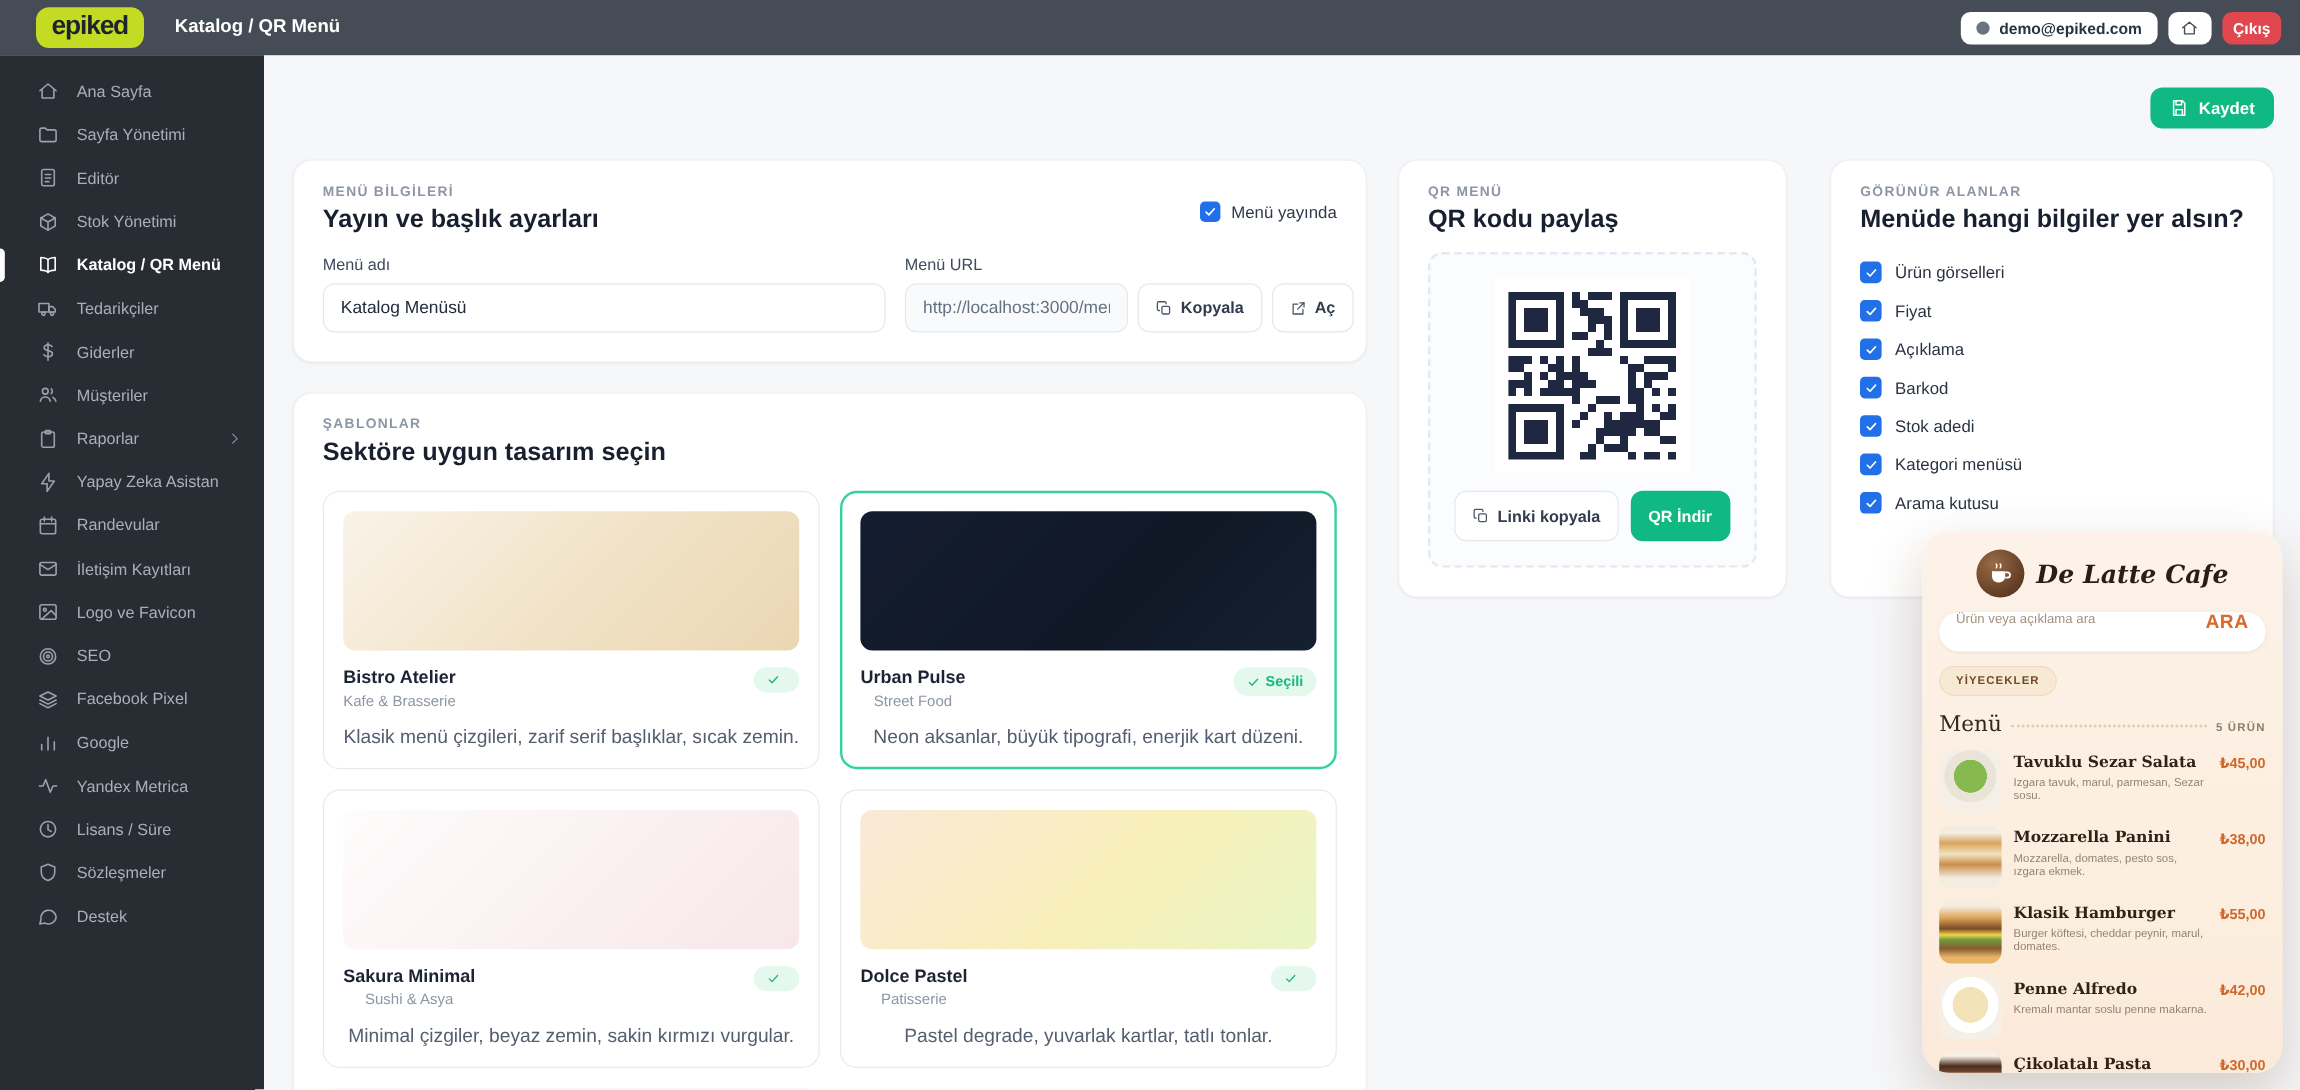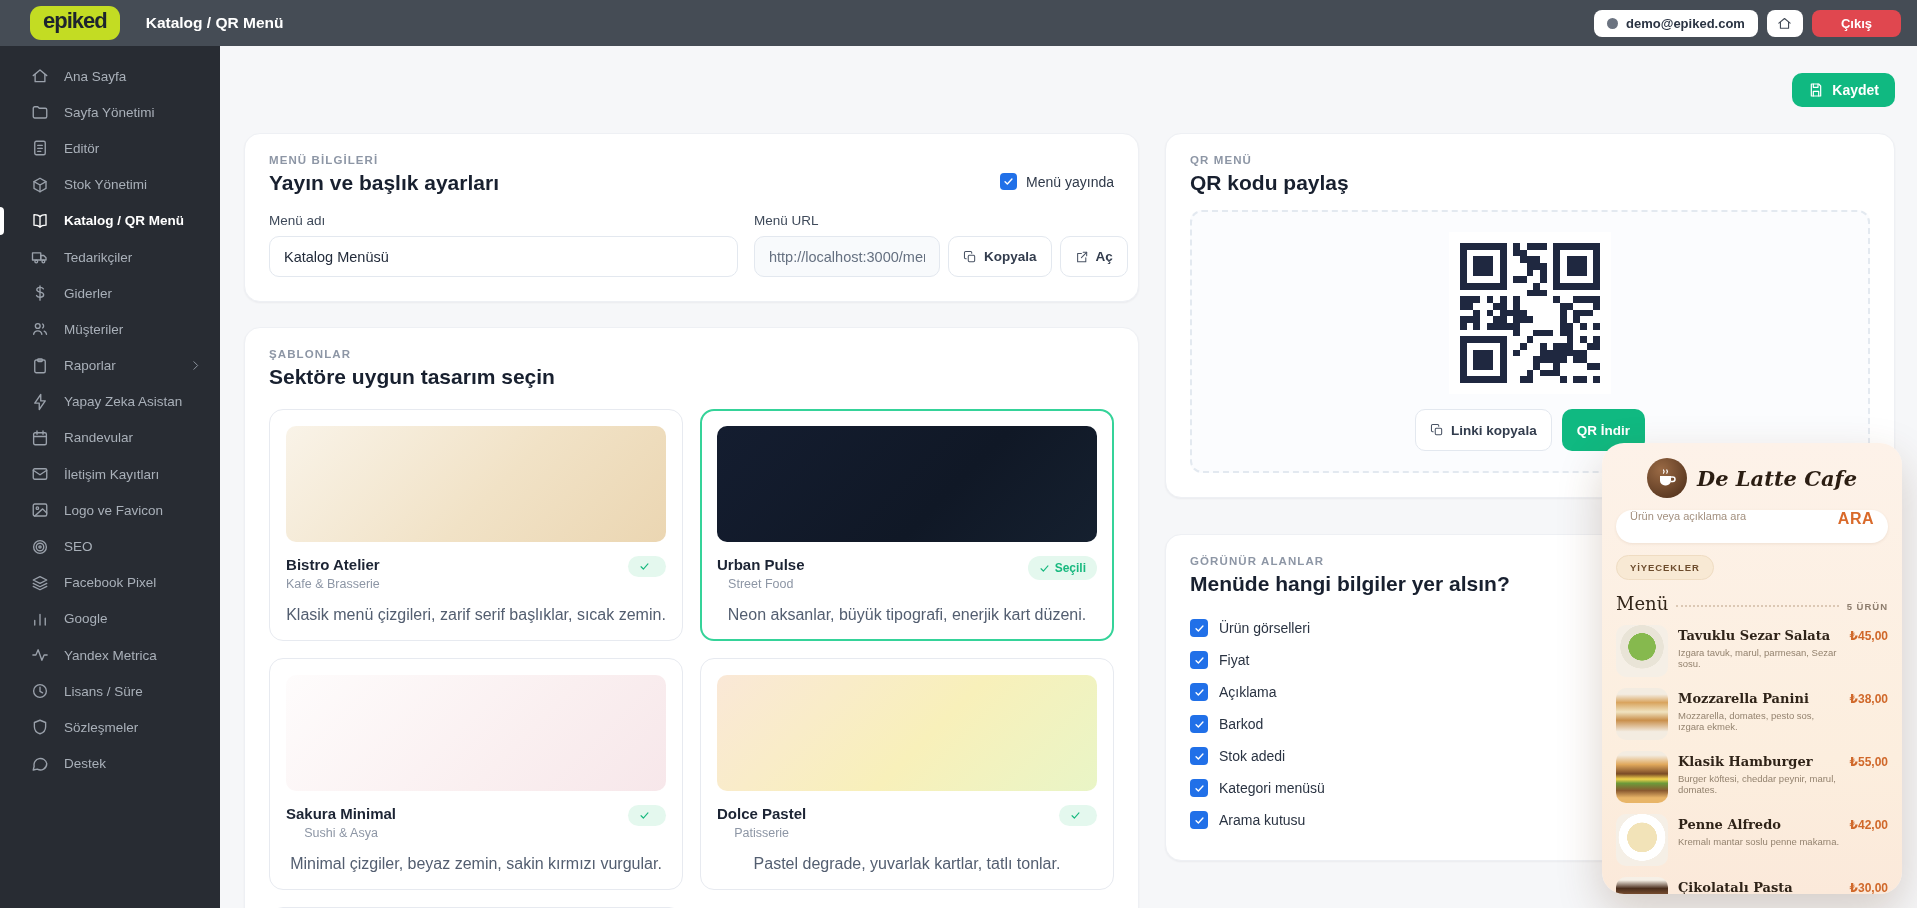--- a/index.html
+++ b/index.html
@@ -17,21 +17,21 @@
   .logo-badge { background:#c3dc23; color:#1d242e; font-weight:bold; font-size:22px;
     letter-spacing:-1px; padding:2px 13px 6px; border-radius:11px; cursor:pointer; }
   .topbar-title { color:#fff; font-weight:bold; font-size:15.5px; }
   .topbar-right { margin-left:auto; display:flex; align-items:center; gap:9px; }
   .email-pill { background:#fff; border-radius:8px; height:27px; display:flex; align-items:center;
     gap:8px; padding:0 13px; font-size:13px; font-weight:600; color:#2a3342; cursor:pointer; }
   .email-dot { width:11px; height:11px; border-radius:50%; background:#6b7380; }
   .home-btn { background:#fff; width:36px; height:27px; border-radius:8px; color:#434b57;
     display:flex; align-items:center; justify-content:center; cursor:pointer; border:none; }
   .logout-btn { background:#e0474f; color:#fff; font-weight:bold; font-size:13px; height:27px;
-    padding:0 29px; border-radius:8px; display:flex; align-items:center; cursor:pointer; border:none; }
+    padding:0 9px; border-radius:8px; display:flex; align-items:center; cursor:pointer; border:none; }
 
   
   .sidebar { position:absolute; top:46px; left:0; bottom:0; width:220px; background:#282c33;
     padding-top:12px; z-index:50; }
   .nav-item { position:relative; display:flex; align-items:center; gap:15px; height:36.2px;
     padding:0 18px 0 31px; color:#a9b0b9; font-size:13.5px; cursor:pointer; }
   .nav-item .nicon { color:#9aa1ab; flex:none; }
   .nav-item .nicon svg { width:18px; height:18px; }
   .nav-item.active { color:#fff; font-weight:bold; }
   .nav-item.active .nicon { color:#fff; }
@@ -41,29 +41,29 @@
   .nav-chevron svg { width:13px; height:13px; }
 
   
   .main { position:absolute; top:46px; left:220px; right:0; bottom:0; padding:0 22px 0 24px; }
   .save-row { display:flex; justify-content:flex-end; margin-top:27px; margin-bottom:26px; }
   .btn-save { background:#10b981; color:#fff; border:none; border-radius:10px; height:34px;
     padding:0 16px; font-weight:bold; font-size:14px; display:flex; align-items:center; gap:8px; cursor:pointer; }
   .btn-save svg { width:16px; height:16px; }
   .columns { display:flex; gap:26px; align-items:flex-start; }
   .col-left { width:895px; flex:none; display:flex; flex-direction:column; gap:25px; }
-  .col-right { flex:1; display:flex; flex-direction:column; gap:36px;justify-content:space-between; }
+  .col-right { flex:1; display:flex; flex-direction:row; gap:36px;justify-content:space-between; }
 
   .card { background:#fff; border:1px solid #eef0f4; border-radius:16px;
     box-shadow:0 1px 2px rgba(16,24,40,.05); padding:20px 24px 24px; }
   .eyebrow { font-size:11.5px; letter-spacing:1.1px; color:#8d96a5; font-weight:bold; }
   .card-title { font-size:21px; font-weight:bold; color:#18202f; margin-top:5px; }
 
   
-  .mi-head { display:flex; justify-content:space-between; align-items:center; }
+  .mi-head { display:flex; justify-content:space-between; align-items:flex-start; }
   .publish { display:flex; align-items:center; gap:9px; font-size:14px; color:#2f3949; margin-top:14px; cursor:pointer; }
   .cb { width:17px; height:17px; border-radius:4px; background:#2170e8; display:flex;
     align-items:center; justify-content:center; flex:none; }
   .cb svg { width:11px; height:11px; stroke:#fff; stroke-width:3; fill:none; stroke-linecap:round; stroke-linejoin:round; }
   .fields-row { display:flex; gap:16px; margin-top:18px; }
   .field label { display:block; font-size:13.5px; color:#3f4a5a; margin-bottom:8px; }
   .input { height:41px; border:1px solid #e3e8ef; border-radius:10px; padding:0 14px;
     font-size:14.5px; color:#222b3a; width:100%; background:#fff; outline:none;
     font-family:"Liberation Sans","DejaVu Sans",sans-serif; }
   .field-name { width:469px; flex:none; }

